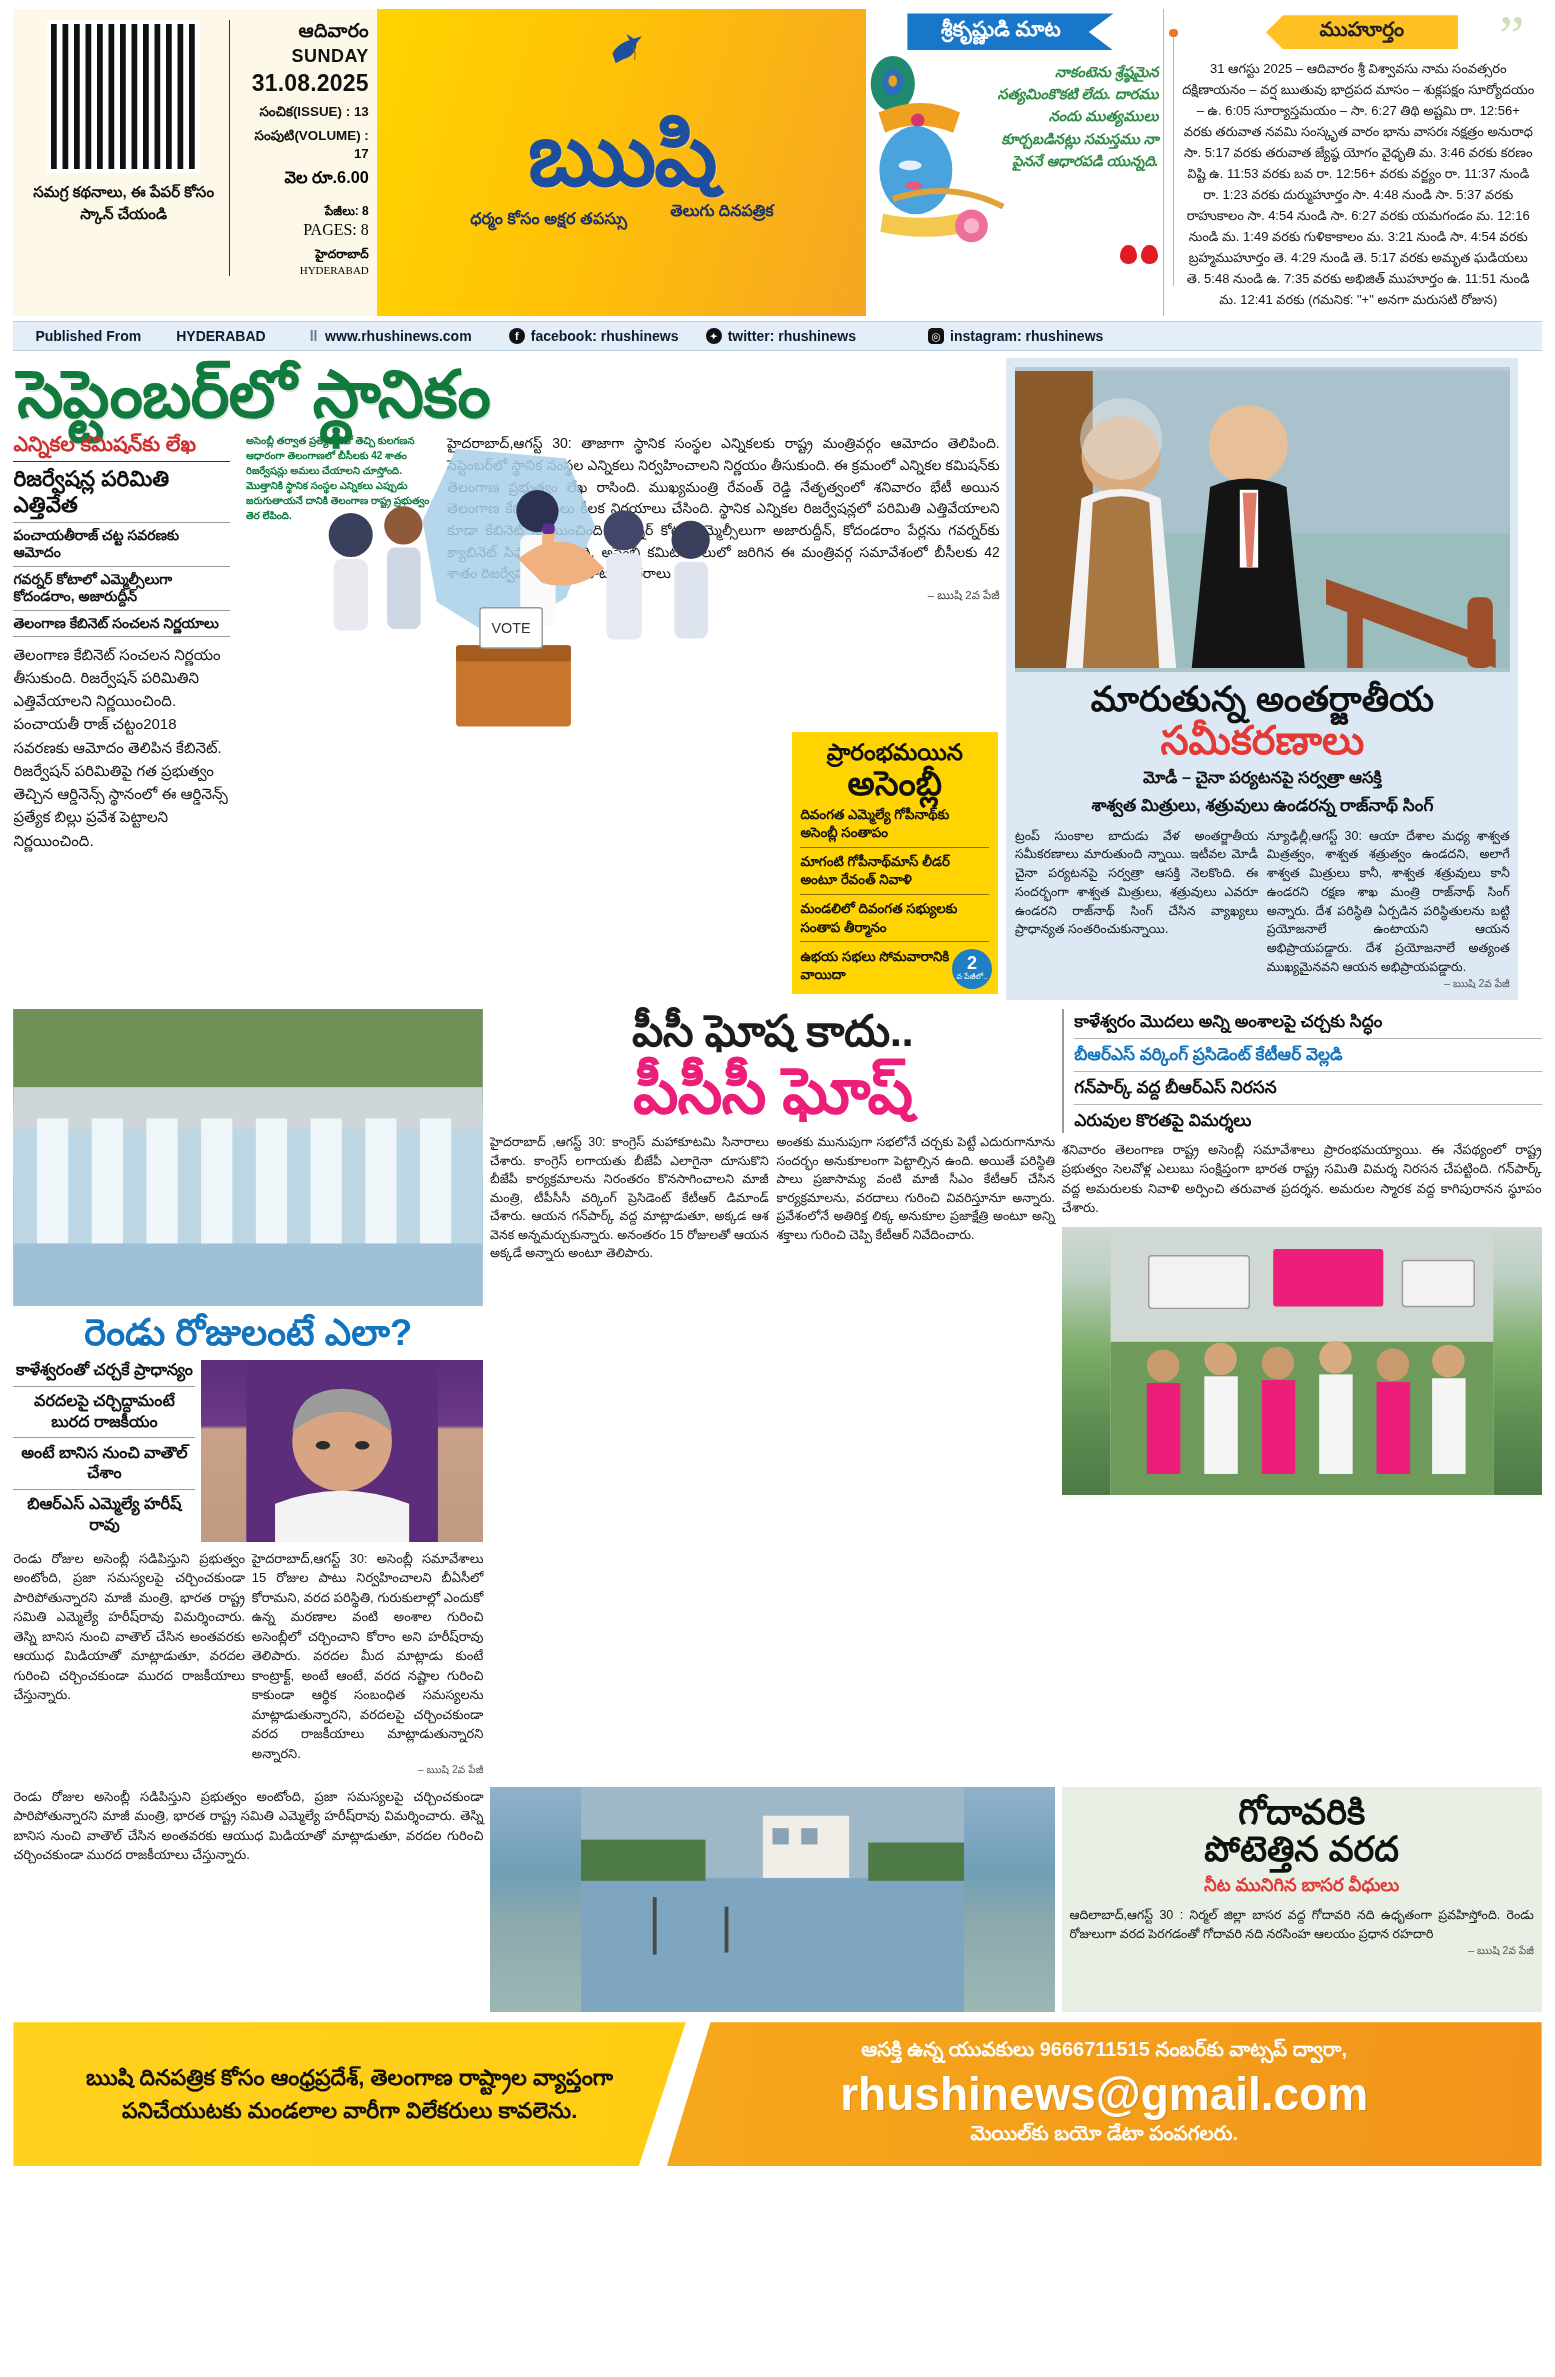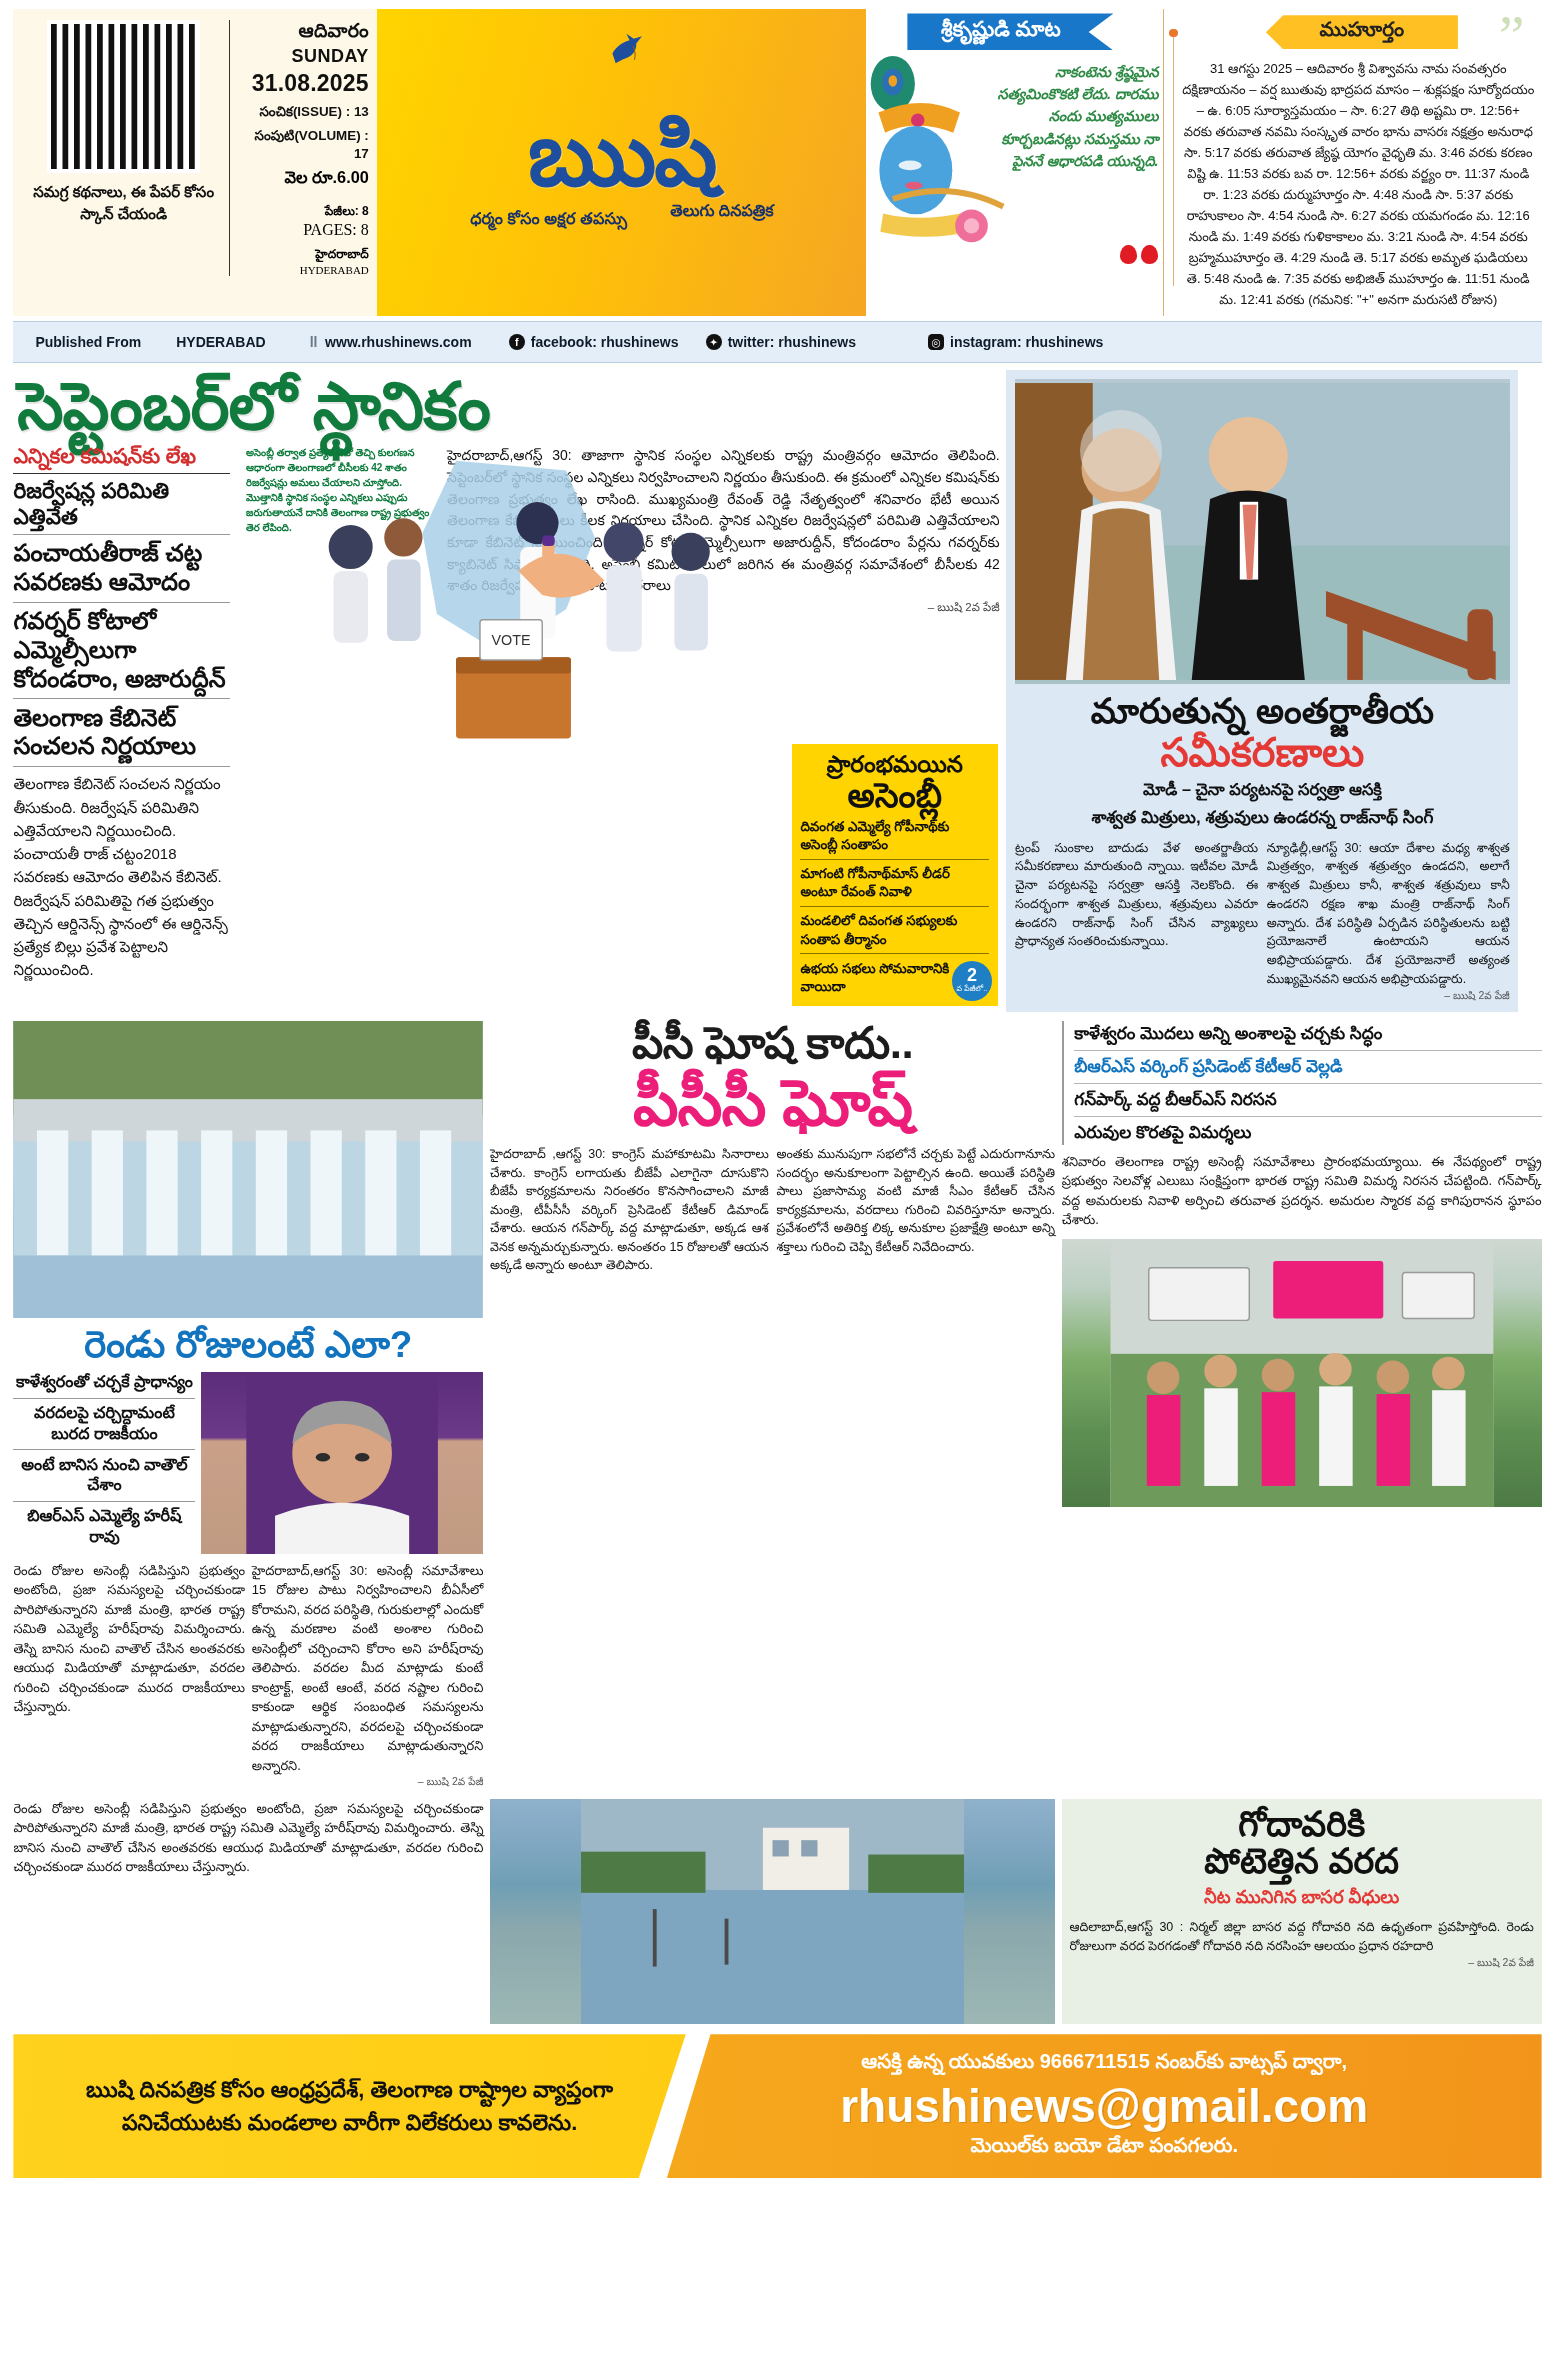--- a/index.html
+++ b/index.html
@@ -79,21 +79,21 @@
     display:flex; align-items:center; justify-content:center;
     clip-path: polygon(9% 0, 100% 0, 100% 100%, 9% 100%, 0 50%);
   }
   .m-quotemark { position:absolute; top: 10.5px; right: 17px; font-size: 58px; color:#cfe0b8; line-height:.6; font-family:"Liberation Serif",serif;}
   .m-pin { position:absolute; left: 4.8px; top: 20px; width: 8.6px; height: 8.6px; background:#e8762b; border-radius:50%;}
   .m-line { position:absolute; left: 8.6px; top: 28px; width: 1px; height: 249px; background:#e0b070;}
   .m-text { margin-top: 8.6px; font-size: 13px; line-height: 1.62; color:#111; text-align:center; padding: 0 6.7px; }
 
   
   .socialbar {
-    margin: 4.8px 13.4px 0 13.4px; height: 42px; background:#e3eef8;
+    margin: 4.8px 13.4px 0 13.4px; height: 30px; background:#e3eef8;
     border-top: 1.4px solid #b9cfe2; border-bottom: 1.4px solid #b9cfe2;
     display:flex; align-items:center; font-size: 14px; color:#0d1b2a; font-weight:600;
   }
   .socialbar .s1 { margin-left: 22px; }
   .socialbar .s2 { margin-left: 35px; }
   .socialbar .sep { margin-left: 44px; color:#6a7a88; }
   .socialbar .url { margin-left: 7.7px; }
   .socialbar .fb { margin-left: 37px; display:flex; align-items:center; gap:5.8px;}
   .socialbar .tw { margin-left: 27px; display:flex; align-items:center; gap:5.8px;}
   .socialbar .ig { margin-left: 72px; display:flex; align-items:center; gap:5.8px;}
@@ -110,21 +110,21 @@
     font-size: 66px; font-weight: 800; color:#117a3d; line-height: 1.0;
     letter-spacing: -1px; text-shadow: 1.4px 1.9px 0 rgba(0,0,0,.10);
     padding: 2.9px 0 0 3.8px;
   }
   .lead-cols { display:flex; margin-top: 5.8px; gap: 0; }
   .col-a { width: 225px; padding-right: 8.6px; }
   .kicker { font-size: 20.6px; font-weight:800; color:#d32f2f; line-height:1.1; }
   .rule { height: 1px; background:#333; margin: 4.8px 0; }
   .rule.thin { height:0.5px; background:#999; }
   .sub-bold { font-size: 21.6px; font-weight: 800; color:#111; line-height:1.18; }
-  .sub-line { font-size: 24px; font-weight: 700; color:#111; line-height:1.2; }
+  .sub-line { font-size: 14px; font-weight: 700; color:#111; line-height:1.2; }
   .map-art { position:absolute; left: 218px; top: 81px; width: 565px; height: 307px; }
 
   .col-b { width: 201px; padding: 0 7.7px; position:relative; }
   .green-text { font-size: 15px; color:#111; line-height: 1.55; }
   .quote-col { font-size: 10px; color:#0b7a3b; line-height:1.5; font-weight:600;}
   .col-c { flex:1; padding-left: 7.7px; }
   .body-text { font-size: 14px; line-height: 1.55; color:#111; text-align: justify; }
   .byline { font-size: 11.5px; color:#444; text-align:right; margin-top: 3.8px; }
 
   .yellow-box {

